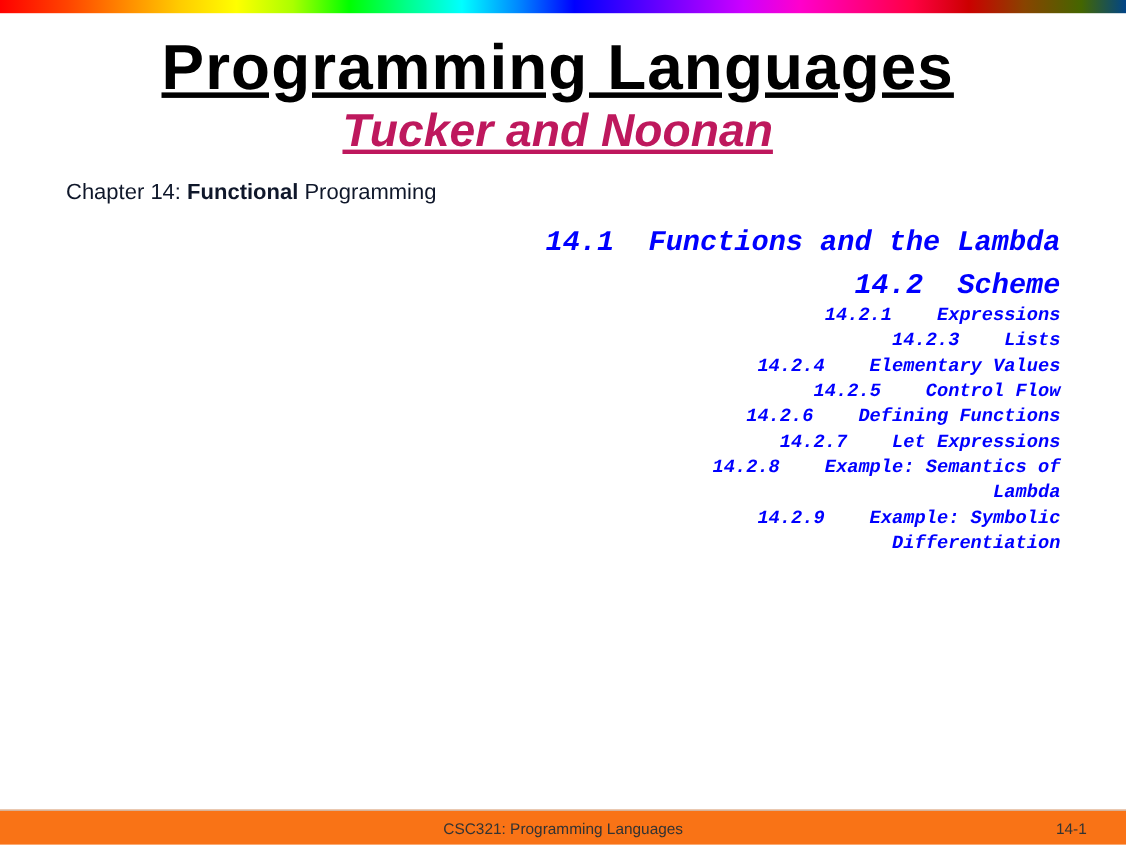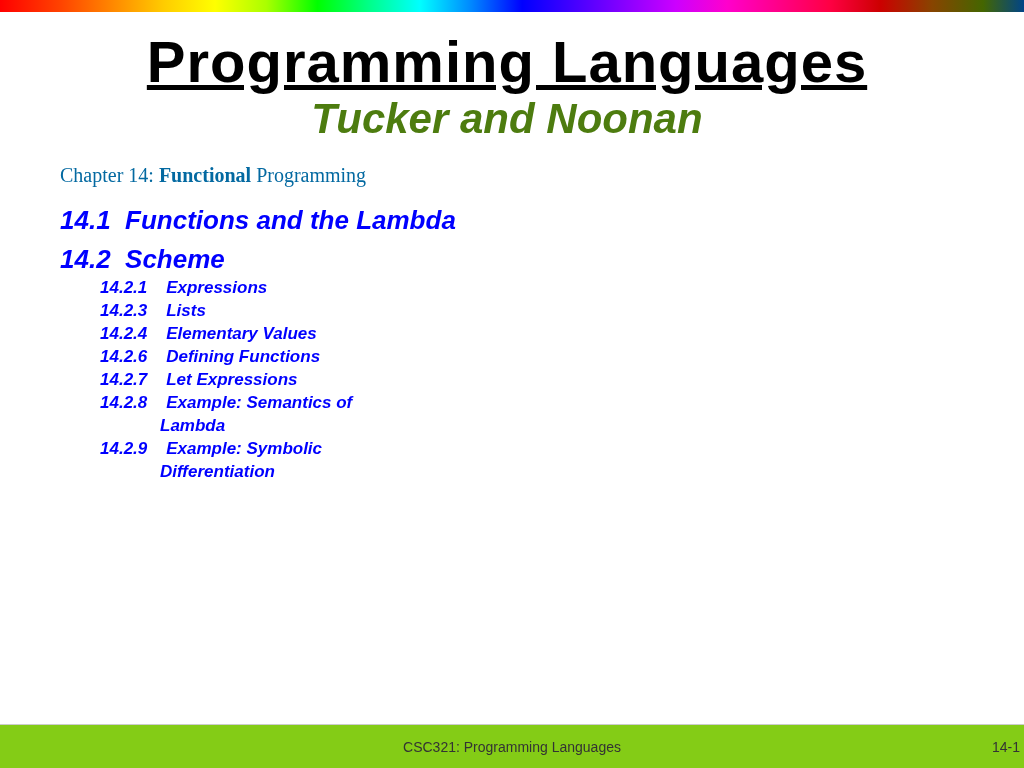--- a/index.html
+++ b/index.html
@@ -37,39 +37,41 @@
       text-decoration: underline;
       font-family: Arial Black, Arial, sans-serif;
       line-height: 1.1;
       letter-spacing: 1px;
     }
 
     .subtitle {
       font-size: 42px;
       font-weight: bold;
       font-style: italic;
-      color: #4d7c0f;
+      color: #be185d;
+      text-decoration: underline;
       font-family: Arial, sans-serif;
       line-height: 1.2;
     }
 
     .chapter-line {
       font-size: 20px;
-      color: #0369a1;
+      color: #0f172a;
       padding: 10px 60px 4px 60px;
-      font-family: Liberation Serif, serif;
+      font-family: Liberation Sans, sans-serif;
     }
 
     .chapter-line .bold-text {
       font-weight: bold;
     }
 
     .content-section {
       padding: 8px 60px 0 60px;
-      font-family: Liberation Sans, sans-serif;
+      font-family: Liberation Mono, monospace;
+      text-align: right;
     }
 
     .toc-item {
       color: #0000ff;
       font-size: 24px;
       font-weight: bold;
       font-style: italic;
       line-height: 1.35;
     }
 
@@ -81,37 +83,37 @@
     .toc-item.level2 {
       padding-left: 40px;
       font-size: 17px;
     }
 
     .bottom-bar {
       position: absolute;
       bottom: 0;
       left: 0;
       right: 0;
-      height: 44px;
-      background: #84cc16;
+      height: 32px;
+      background: #f97316;
       display: flex;
       align-items: center;
       justify-content: center;
       border-top: 1px solid #cccccc;
     }
 
     .bottom-center {
       font-size: 14px;
       color: #333333;
       font-family: Arial, sans-serif;
     }
 
     .bottom-right {
       position: absolute;
-      right: 4px;
+      right: 36px;
       font-size: 14px;
       color: #333333;
       font-family: Arial, sans-serif;
     }
   </style>
 </head>
 <body>
 
 <div class="rainbow-bar"></div>
 
@@ -123,20 +125,21 @@
 <div class="chapter-line">
   <span>Chapter 14</span>: <span class="bold-text">Functional</span><span> Programming</span>
 </div>
 
 <div class="content-section">
   <div class="toc-item level1">14.1&nbsp;&nbsp;Functions and the Lambda</div>
   <div class="toc-item level1">14.2&nbsp;&nbsp;Scheme</div>
   <div class="toc-item level2">14.2.1&nbsp;&nbsp;&nbsp;&nbsp;Expressions</div>
   <div class="toc-item level2">14.2.3&nbsp;&nbsp;&nbsp;&nbsp;Lists</div>
   <div class="toc-item level2">14.2.4&nbsp;&nbsp;&nbsp;&nbsp;Elementary Values</div>
+  <div class="toc-item level2">14.2.5&nbsp;&nbsp;&nbsp;&nbsp;Control Flow</div>
   <div class="toc-item level2">14.2.6&nbsp;&nbsp;&nbsp;&nbsp;Defining Functions</div>
   <div class="toc-item level2">14.2.7&nbsp;&nbsp;&nbsp;&nbsp;Let Expressions</div>
   <div class="toc-item level2">14.2.8&nbsp;&nbsp;&nbsp;&nbsp;Example: Semantics of</div>
   <div class="toc-item level2" style="padding-left:100px;">Lambda</div>
   <div class="toc-item level2">14.2.9&nbsp;&nbsp;&nbsp;&nbsp;Example: Symbolic</div>
   <div class="toc-item level2" style="padding-left:100px;">Differentiation</div>
 </div>
 
 <div class="bottom-bar">
   <span class="bottom-center">CSC321: Programming Languages</span>

